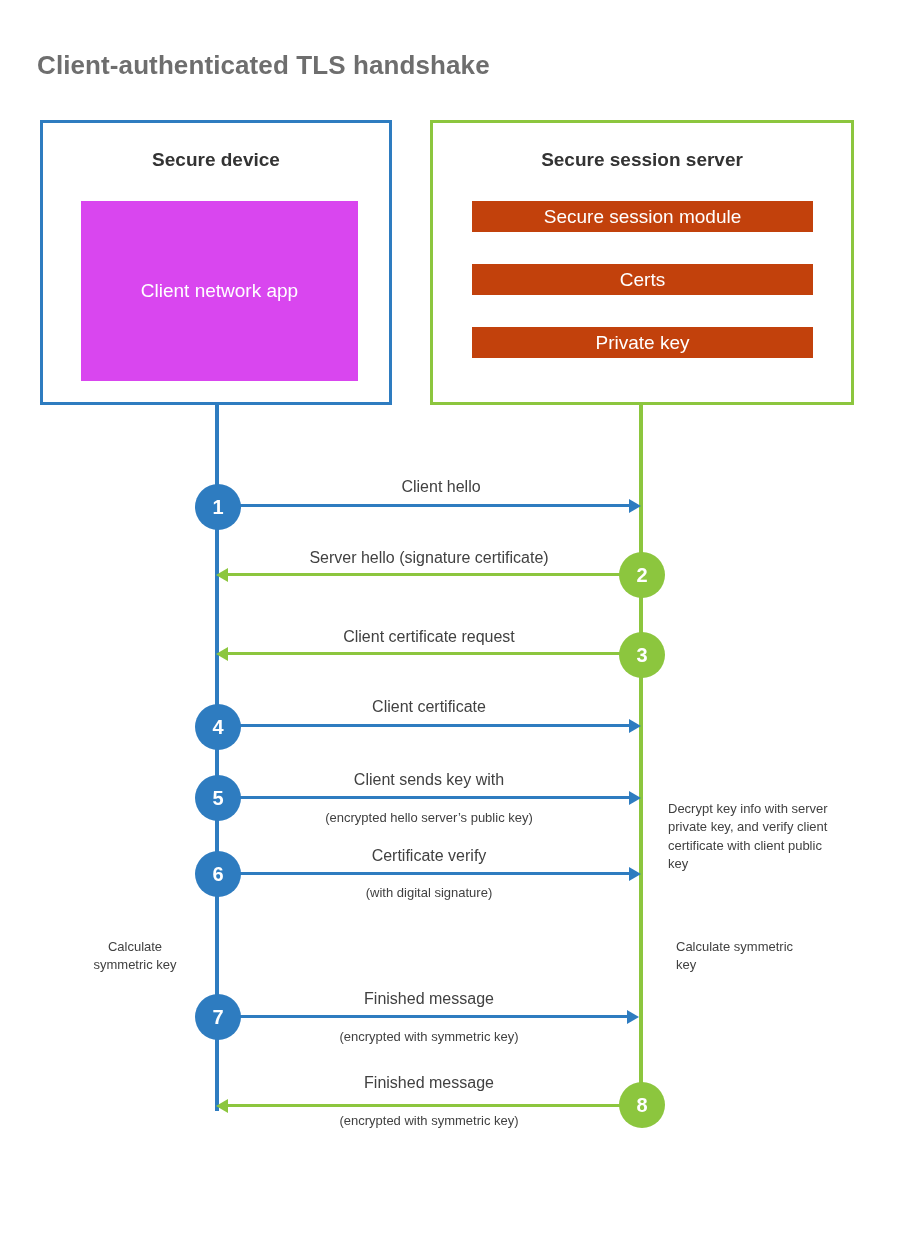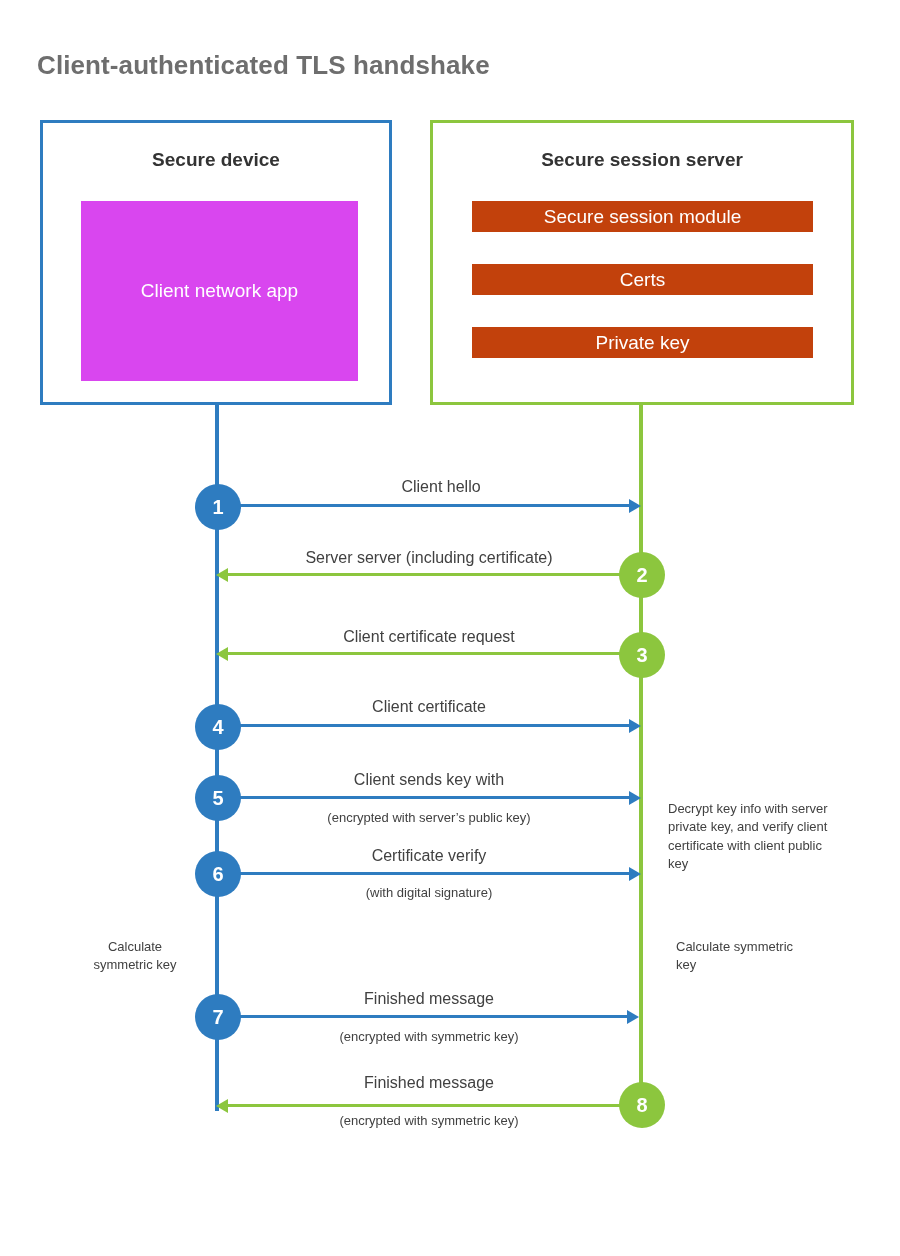--- a/index.html
+++ b/index.html
@@ -196,39 +196,39 @@
   </div>
 
   <div class="lifeline" id="client-lifeline"></div>
   <div class="lifeline" id="server-lifeline"></div>
 
   <div class="msg-label" style="left:229px; top:478px; width:424px;">Client hello</div>
   <div class="arrow-line c2s" style="left:230px; top:504px; width:400px;"></div>
   <div class="arrow-head right" style="left:629px; top:499px;"></div>
   <div class="step-circle client" style="top:484px;">1</div>
 
-  <div class="msg-label" style="left:217px; top:549px; width:424px;">Server server (including certificate)</div>
+  <div class="msg-label" style="left:217px; top:549px; width:424px;">Server hello (signature certificate)</div>
   <div class="arrow-line s2c" style="left:228px; top:573px; width:398px;"></div>
   <div class="arrow-head left" style="left:216px; top:568px;"></div>
   <div class="step-circle server" style="top:552px;">2</div>
 
   <div class="msg-label" style="left:217px; top:628px; width:424px;">Client certificate request</div>
   <div class="arrow-line s2c" style="left:228px; top:652px; width:398px;"></div>
   <div class="arrow-head left" style="left:216px; top:647px;"></div>
   <div class="step-circle server" style="top:632px;">3</div>
 
   <div class="msg-label" style="left:217px; top:698px; width:424px;">Client certificate</div>
   <div class="arrow-line c2s" style="left:230px; top:724px; width:400px;"></div>
   <div class="arrow-head right" style="left:629px; top:719px;"></div>
   <div class="step-circle client" style="top:704px;">4</div>
 
   <div class="msg-label" style="left:217px; top:771px; width:424px;">Client sends key with</div>
   <div class="arrow-line c2s" style="left:230px; top:796px; width:400px;"></div>
   <div class="arrow-head right" style="left:629px; top:791px;"></div>
-  <div class="msg-sublabel" style="left:217px; top:810px; width:424px;">(encrypted with server’s public key)</div>
+  <div class="msg-sublabel" style="left:217px; top:810px; width:424px;">(encrypted hello server’s public key)</div>
   <div class="step-circle client" style="top:775px;">5</div>
 
   <div class="msg-label" style="left:217px; top:847px; width:424px;">Certificate verify</div>
   <div class="arrow-line c2s" style="left:230px; top:872px; width:400px;"></div>
   <div class="arrow-head right" style="left:629px; top:867px;"></div>
   <div class="msg-sublabel" style="left:217px; top:885px; width:424px;">(with digital signature)</div>
   <div class="step-circle client" style="top:851px;">6</div>
 
   <div class="side-note right-note" style="left:668px; top:764px; width:175px;margin-top:36px;">Decrypt key info with server private key, and verify client certificate with client public key</div>
 

